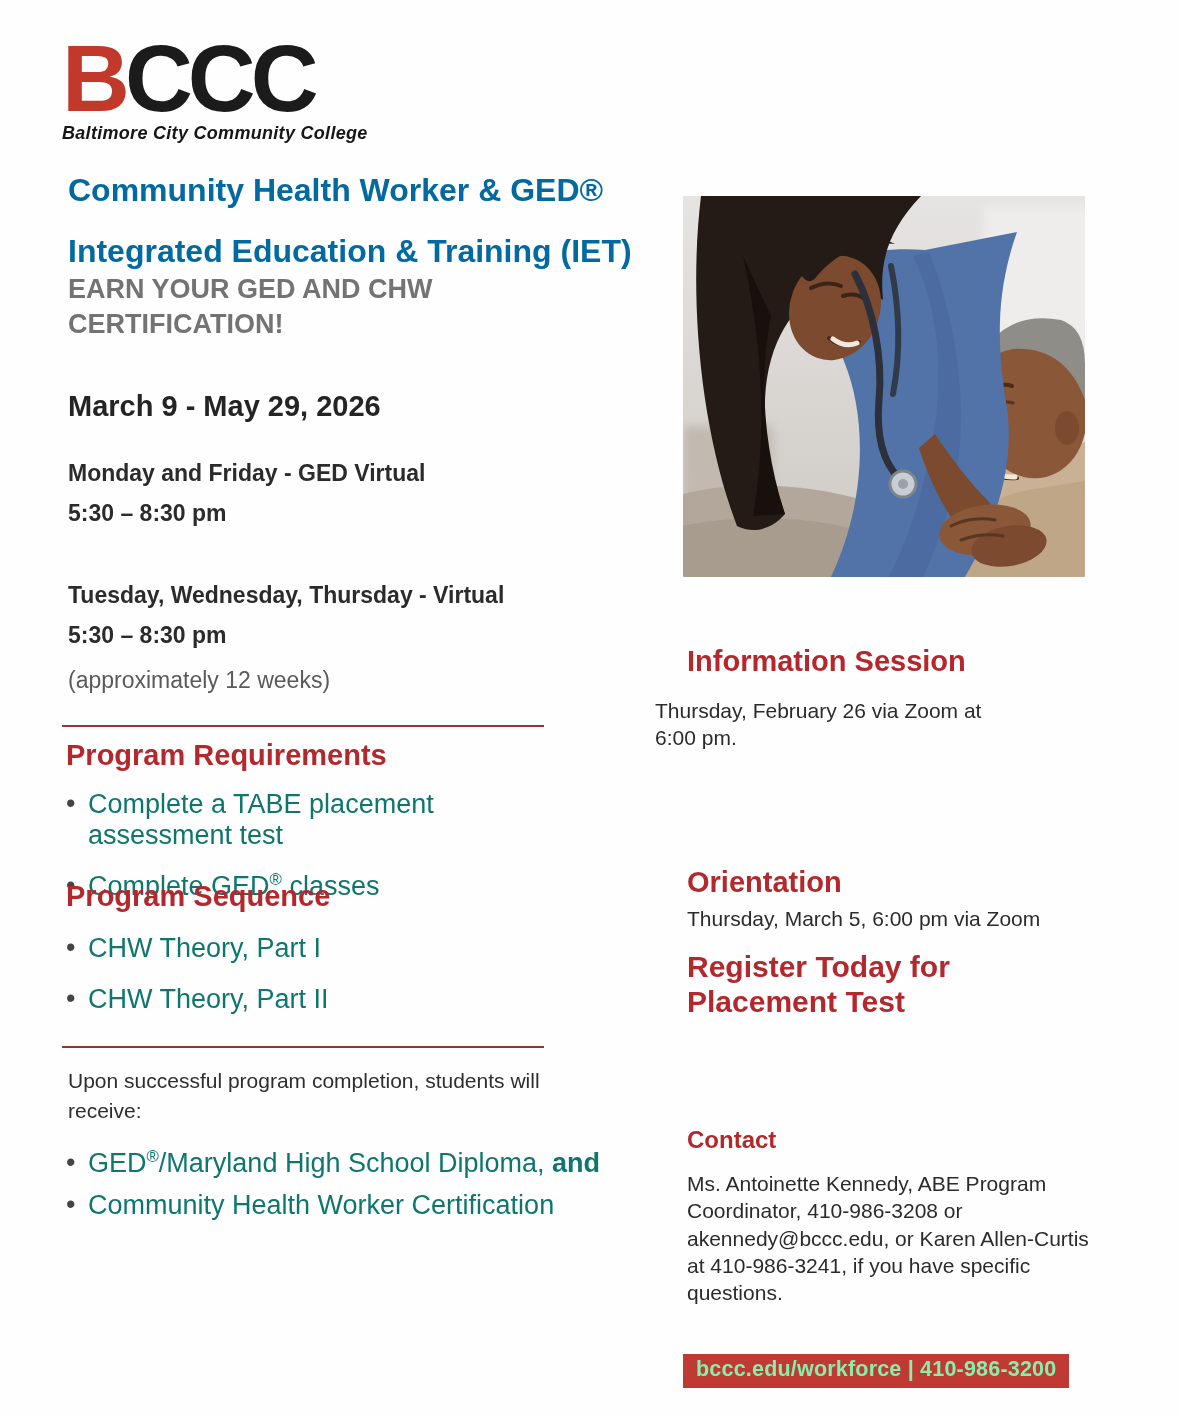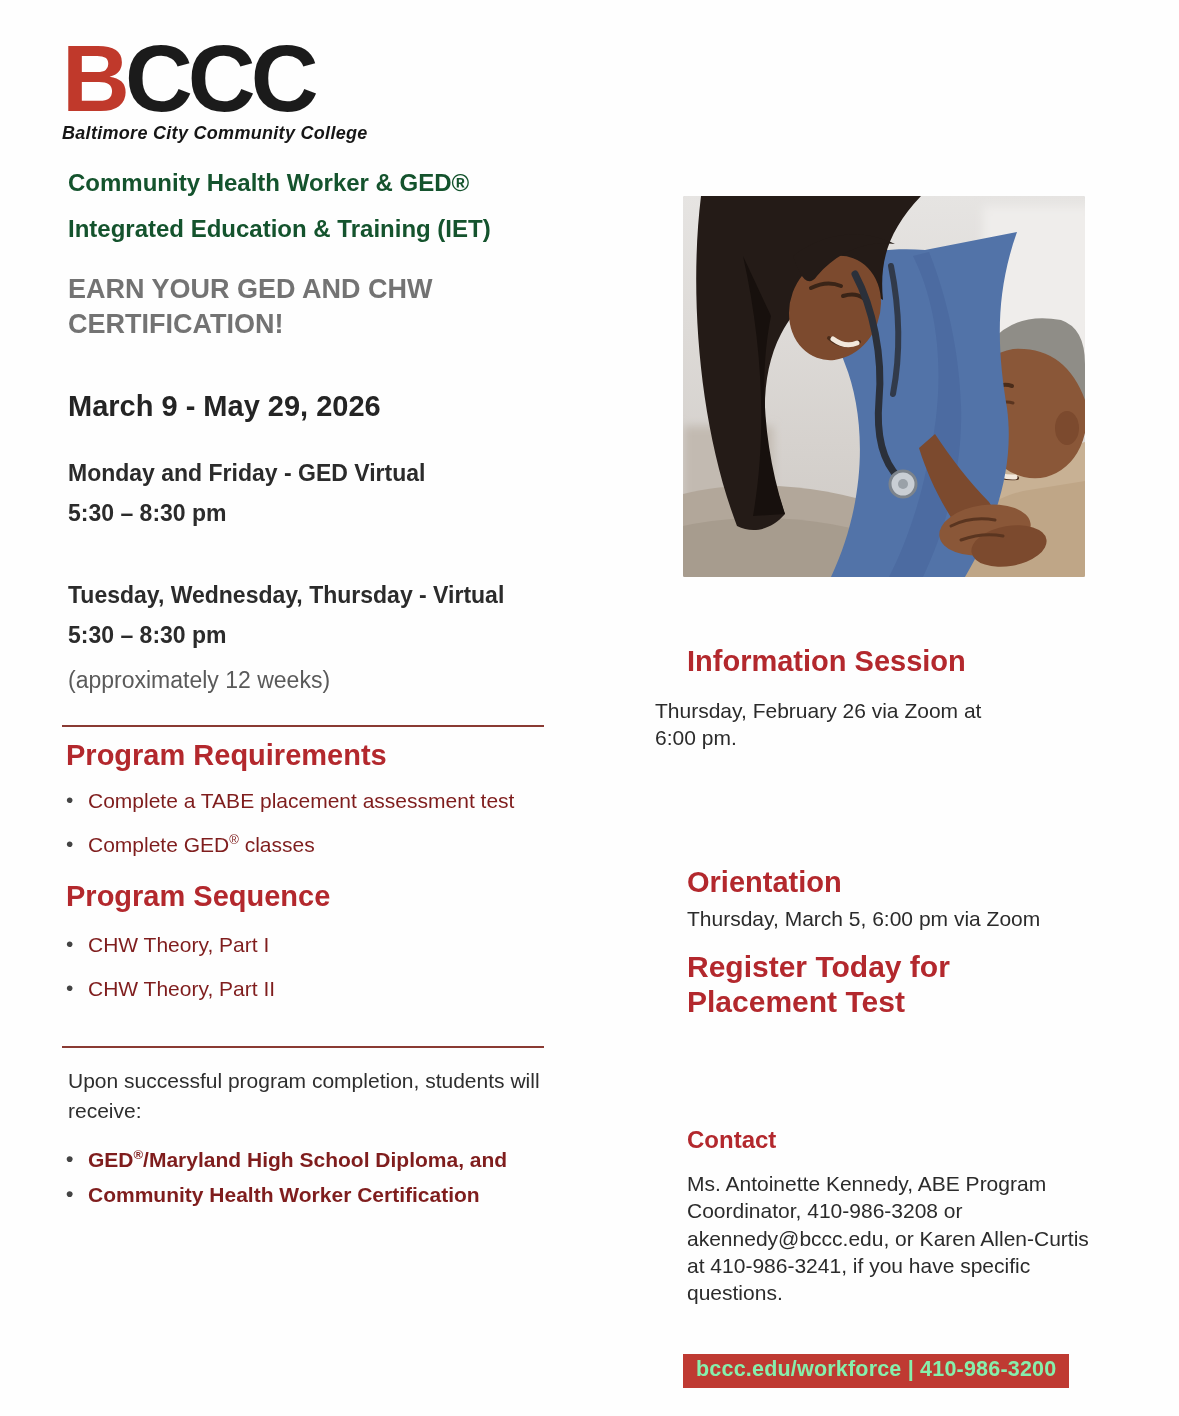--- a/index.html
+++ b/index.html
@@ -8,28 +8,28 @@
     font-family:"Liberation Sans", sans-serif; color:#2e2e2e; overflow:hidden;
   }
   .abs { position:absolute; }
 
   
   .logo-text { font-size:94px; font-weight:bold; letter-spacing:-5px; line-height:0.82; color:#1b1b1b; }
   .logo-text .logo-b { color:#c0392b; }
   .logo-sub { font-size:18px; font-weight:bold; color:#161616; margin-top:6px; letter-spacing:0.3px;font-style:italic; }
 
   
-  .title { font-size:24px; font-weight:bold; color:#14532d; line-height:1.9; }
+  .title { font-size:32px; font-weight:bold; color:#0369a1; line-height:1.9; }
   .tagline { font-size:27px; font-weight:bold; color:#737373; line-height:1.3; }
   .date-range { font-size:29px; font-weight:bold; color:#242424; }
   .sched { font-size:23px; font-weight:bold; color:#2b2b2b; line-height:1.75; }
   .sched-note { font-size:23px; font-weight:normal; color:#5a5a5a; margin-top:4px; }
   .sep { border:none; border-top:2px solid #8a3a33; width:482px; margin:0; }
   .red-h { font-size:29px; font-weight:bold; color:#b3282d; line-height:1.15; }
-  .blist { list-style:none; margin:0; padding:0; font-size:21px; color:#7f1d1d; }
+  .blist { list-style:none; margin:0; padding:0; font-size:27px; color:#0f766e; }
   .blist li { position:relative; padding-left:26px; margin-bottom:20px; }
   .blist li::before { content:"\2022"; position:absolute; left:4px; top:-1px; color:#444; }
   .blist.tight li { margin-bottom:11px; }
   sup.reg { font-size:0.62em; vertical-align:super; line-height:0; }
   .body-text { font-size:21px; line-height:1.45; color:#2e2e2e; }
 
   
   .rc-p { font-size:21px; line-height:1.3; color:#2b2b2b; margin:0; }
   .photo-frame { width:402px; height:381px; overflow:hidden; border-radius:2px; background:#d6d2ce; }
   .footer-bar {
@@ -80,21 +80,21 @@
 
   <div class="abs red-h" style="left:66px; top:880px;">Program Sequence</div>
   <ul class="blist abs" style="left:62px; top:933px; width:520px;">
     <li>CHW Theory, Part I</li>
     <li>CHW Theory, Part II</li>
   </ul>
 
   <hr class="sep abs" style="left:62px; top:1046px;">
 
   <div class="abs body-text" style="left:68px; top:1066px; width:475px;">Upon successful program completion, students will receive:</div>
-  <ul class="blist tight abs" style="left:62px; top:1148px; width:540px;font-weight:bold;">
+  <ul class="blist tight abs" style="left:62px; top:1148px; width:540px;">
     <li><span>GED</span><sup class="reg">®</sup><span>/Maryland High School Diploma, </span><b>and</b></li>
     <li>Community Health Worker Certification</li>
   </ul>
 
   <div class="abs photo-frame" style="left:683px; top:196px;" role="img" aria-label="Healthcare worker in blue scrubs with a stethoscope leaning over and smiling at an elderly man seated on a couch">
     <svg width="402" height="381" viewBox="0 0 402 381" xmlns="http://www.w3.org/2000/svg">
       <defs>
         <linearGradient id="bgg" x1="0" y1="0" x2="0" y2="1">
           <stop offset="0" stop-color="#e6e4e2"></stop>
             <stop offset="1" stop-color="#cdc8c3"></stop>

